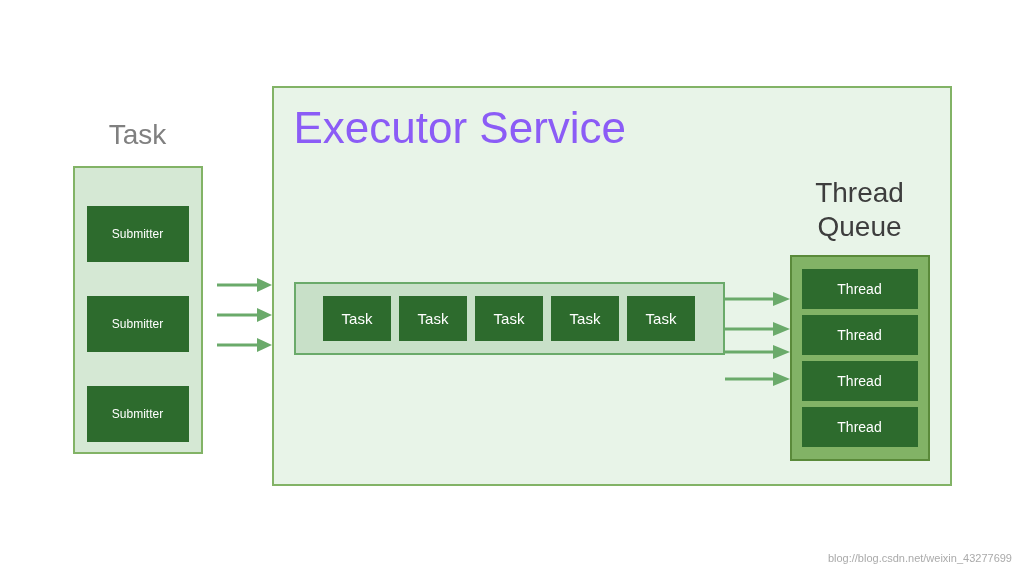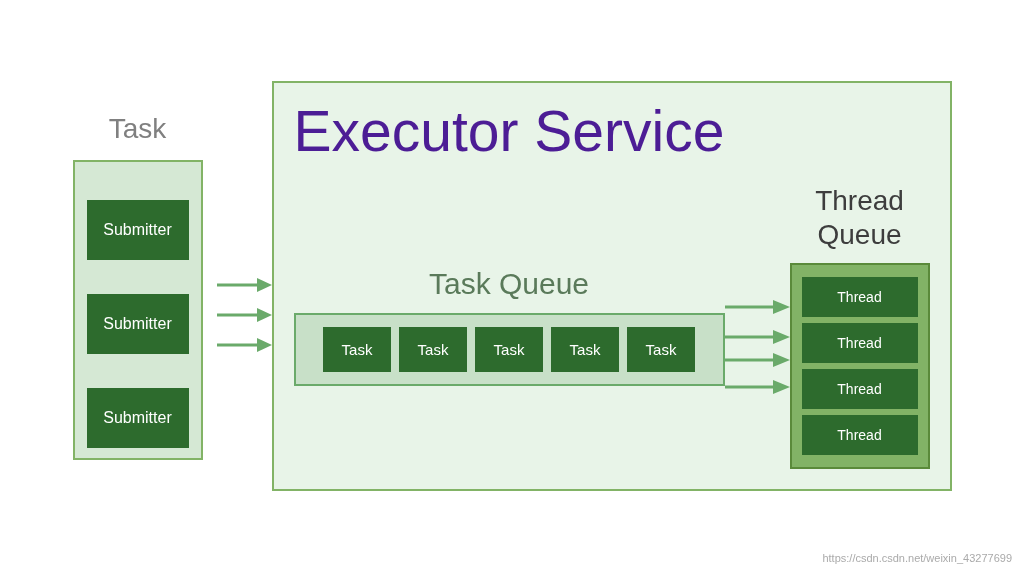--- a/index.html
+++ b/index.html
@@ -48,41 +48,41 @@
       flex-direction: column;
       gap: 6px;
       width: 130px;
     }
 
     .submitter-item {
       background: #2d6b2d;
       color: white;
       text-align: center;
       padding: 21px 8px;
-      font-size: 16px;
+      font-size: 12px;
       font-weight: 500;
       margin-top: 28px;
     }
 
     
     .executor-service-box {
       background: #e8f4e8;
       border: 2px solid #82b366;
       padding: 15px 20px 20px;
       flex: 1;
       max-width: 680px;
       min-height: 400px;
       position: relative;
       display: flex;
       flex-direction: column;
     }
 
     .executor-title {
-      font-size: 57px;
-      color: #4c1d95;
+      font-size: 44px;
+      color: #8b5cf6;
       font-weight: 400;
       margin-bottom: 20px;
     }
 
     .executor-inner {
       display: flex;
       flex: 1;
       align-items: center;
       gap: 0;
     }
@@ -197,21 +197,20 @@
       <polygon points="40,73 55,80 40,87" fill="#6aaa6a"></polygon>
     </svg>
   </div>
 
   <div class="executor-service-box">
     <div class="executor-title">Executor Service</div>
 
     <div class="executor-inner">
 
       <div class="task-queue-area">
-        <div class="task-queue-label">Task Queue</div>
         <div class="task-queue-box">
           <div class="task-item">Task</div>
           <div class="task-item">Task</div>
           <div class="task-item">Task</div>
           <div class="task-item">Task</div>
           <div class="task-item">Task</div>
         </div>
       </div>
 
       <div style="display:flex;flex-direction:column;justify-content:center;align-items:center;margin-top:40px;flex-shrink:0;width:65px;">
@@ -240,15 +239,15 @@
           <div class="thread-item">Thread</div>
           <div class="thread-item">Thread</div>
           <div class="thread-item">Thread</div>
           <div class="thread-item">Thread</div>
         </div>
       </div>
 
     </div>
   </div>
 
-  <div class="watermark">https://csdn.csdn.net/weixin_43277699</div>
+  <div class="watermark">blog://blog.csdn.net/weixin_43277699</div>
 
 </div>
 
 </body></html>

